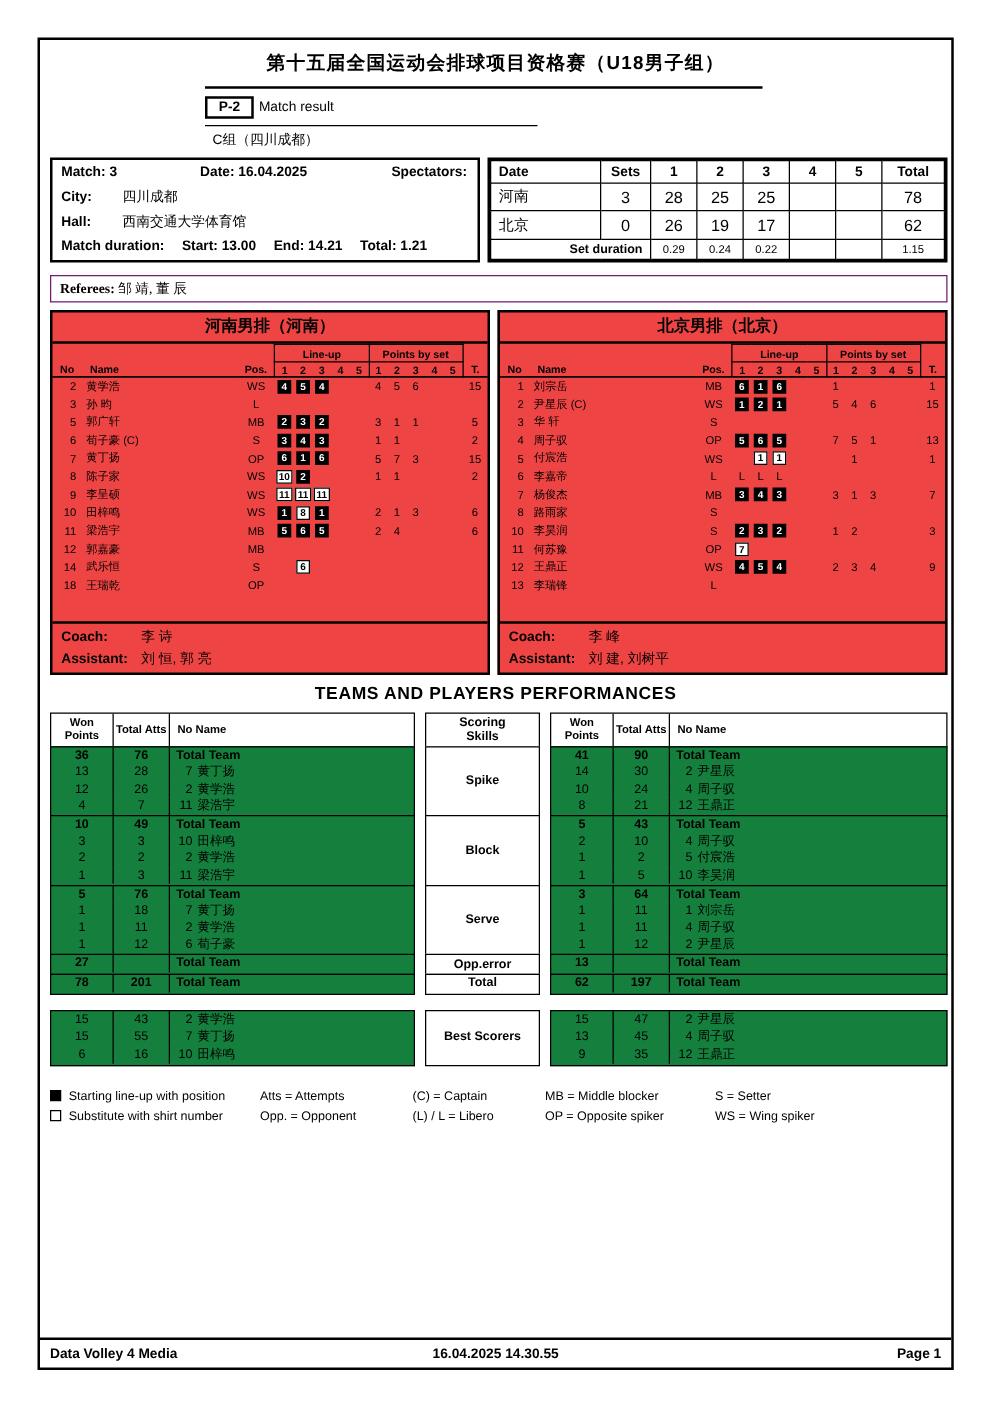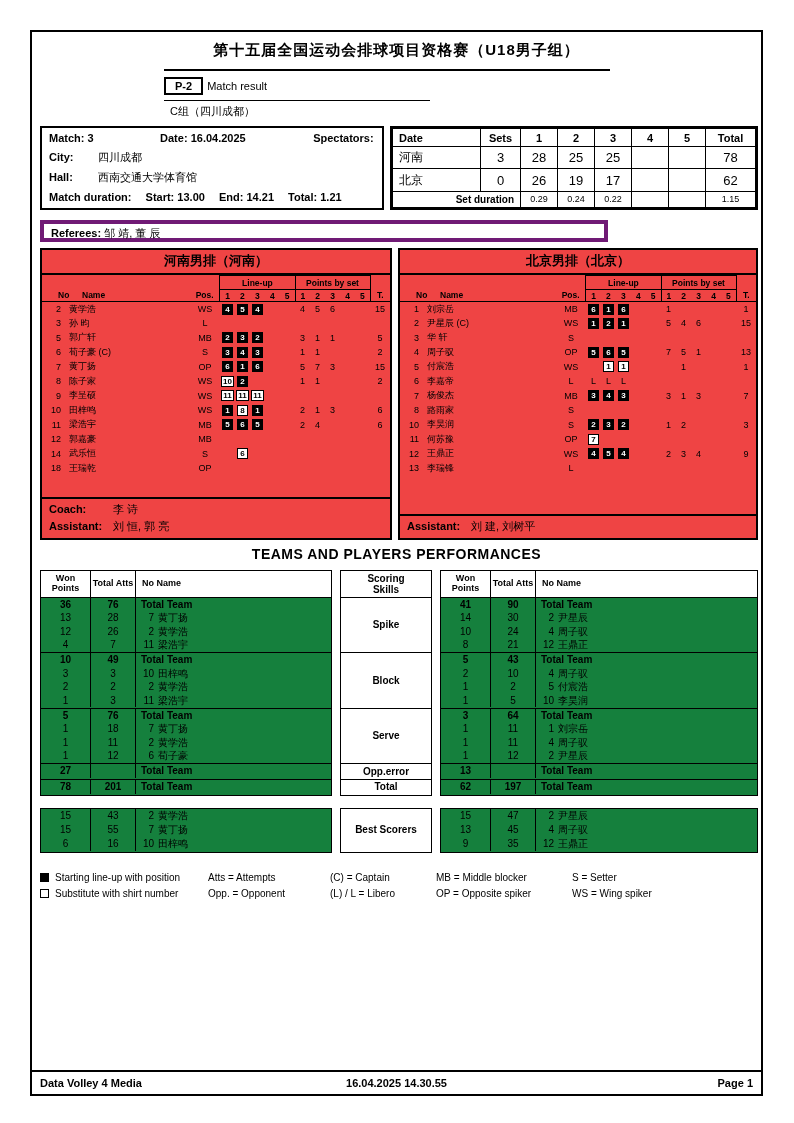--- a/index.html
+++ b/index.html
@@ -27,34 +27,34 @@
   .score-box th, .score-box td { border:1px solid #000; text-align:center; overflow:hidden; }
   .score-box thead th { font-size:11px; font-weight:bold; height:18px; }
   .sc-teams-h { text-align:left !important; padding-left:6px; }
   .sc-team { text-align:left !important; padding-left:6px; font-size:12px; }
   .sc-val { font-size:13px; }
   tr.score-row { height:22px; }
   .dur-row { height:16px; }
   .dur-label { text-align:right !important; padding-right:6px; font-weight:bold; font-size:10px; }
   .dur-val { font-size:9px; }
 
-  .ref-bar { position:absolute; top:188px; left:8px; width:568px; height:22px; border:4px solid #701a75; font-size:11px; padding:2px 7px; }
+  .ref-bar { position:absolute; top:188px; left:8px; width:718px; height:22px; border:1px solid #701a75; font-size:11px; padding:2px 7px;font-family:Liberation Serif, serif; }
 
   .team-panel { position:absolute; top:216px; height:292px; border:2px solid #000; display:flex; flex-direction:column; background:#ef4444; }
   .team-panel.home { left:8px; width:352px; }
   .team-panel.away { left:366px; width:360px; }
   .panel-title { text-align:center; font-weight:bold; font-size:13px; padding:2px 0 3px; border-bottom:2px solid #000; }
   table.roster { width:100%; border-collapse:collapse; table-layout:fixed; }
   .roster th { font-size:8.5px; font-weight:bold; text-align:center; }
   .rh1 th { height:14px; }
   .grp { border:1.5px solid #000; }
   .rh2 th { border-bottom:1.5px solid #000; height:12px; }
   .rh2 .gs { border-left:1.5px solid #000; }
   .rh2 .ge { border-right:1.5px solid #000; }
-  .rh2 .h-no, .rh2 .h-name { text-align:left; padding-left:16px; }
+  .rh2 .h-no, .rh2 .h-name { text-align:left; padding-left:6px; }
   .roster td { font-size:9px; height:14.5px; text-align:center; vertical-align:middle; overflow:hidden; white-space:nowrap; }
   td.r-no { text-align:right; padding-right:5px; }
   td.r-name { text-align:left; padding-left:3px; }
   .sq { display:inline-block; min-width:11px; height:11px; line-height:11px; font-size:8px; text-align:center; font-weight:bold; }
   .sq.filled { background:#000; color:#fff; }
   .sq.open { border:1px solid #000; background:#fff; color:#000; padding:0 1px; line-height:9px; }
   .coach-block { margin-top:auto; border-top:2px solid #000; padding:3px 7px 4px; font-size:11px; }
   .coach-block .clab { display:inline-block; width:64px; font-weight:bold; }
   .coach-row + .coach-row { margin-top:2px; }
 
@@ -660,20 +660,21 @@
             <td class="r-cell"></td>
             <td class="r-cell"></td>
             <td class="r-cell"></td>
             <td class="r-cell"></td>
             <td class="r-cell"></td>
             <td class="r-total"></td>
           </tr>
         </tbody>
     </table>
     <div class="coach-block">
+      <div class="coach-row"><span class="clab">Coach:</span><span>李 峰</span></div>
       <div class="coach-row"><span class="clab">Assistant:</span><span>刘 建, 刘树平</span></div>
     </div>
   </section>
 
   <div class="perf-title">TEAMS AND PLAYERS PERFORMANCES</div>
 
   <div class="perf">
     <div class="perf-table left">
       <div class="perf-head">
         <div class="ph c1">Won Points</div>

